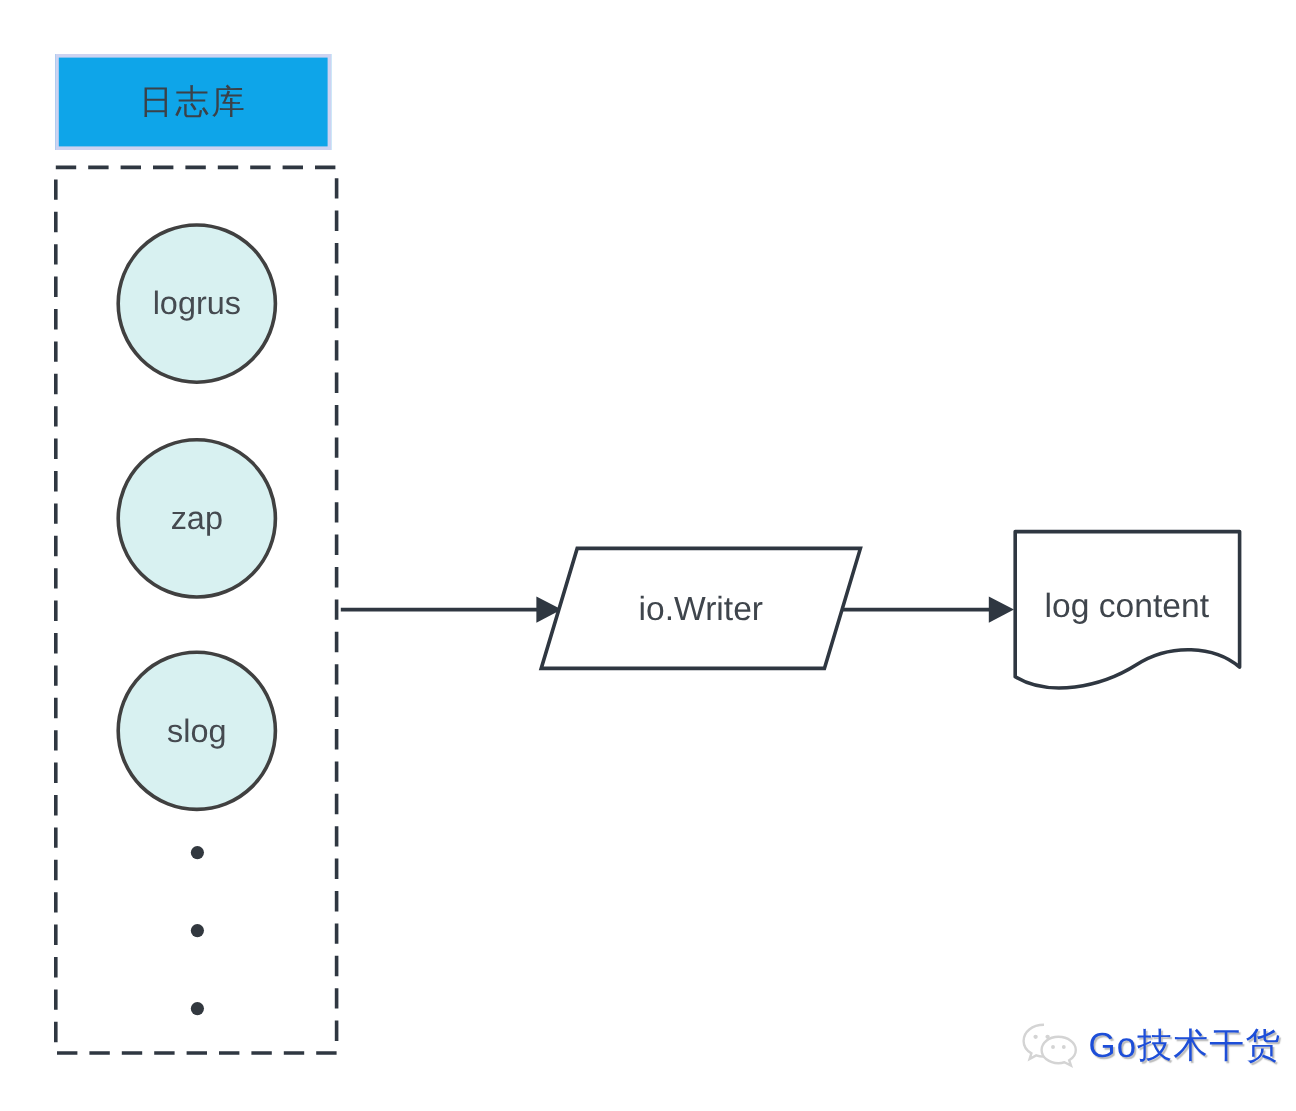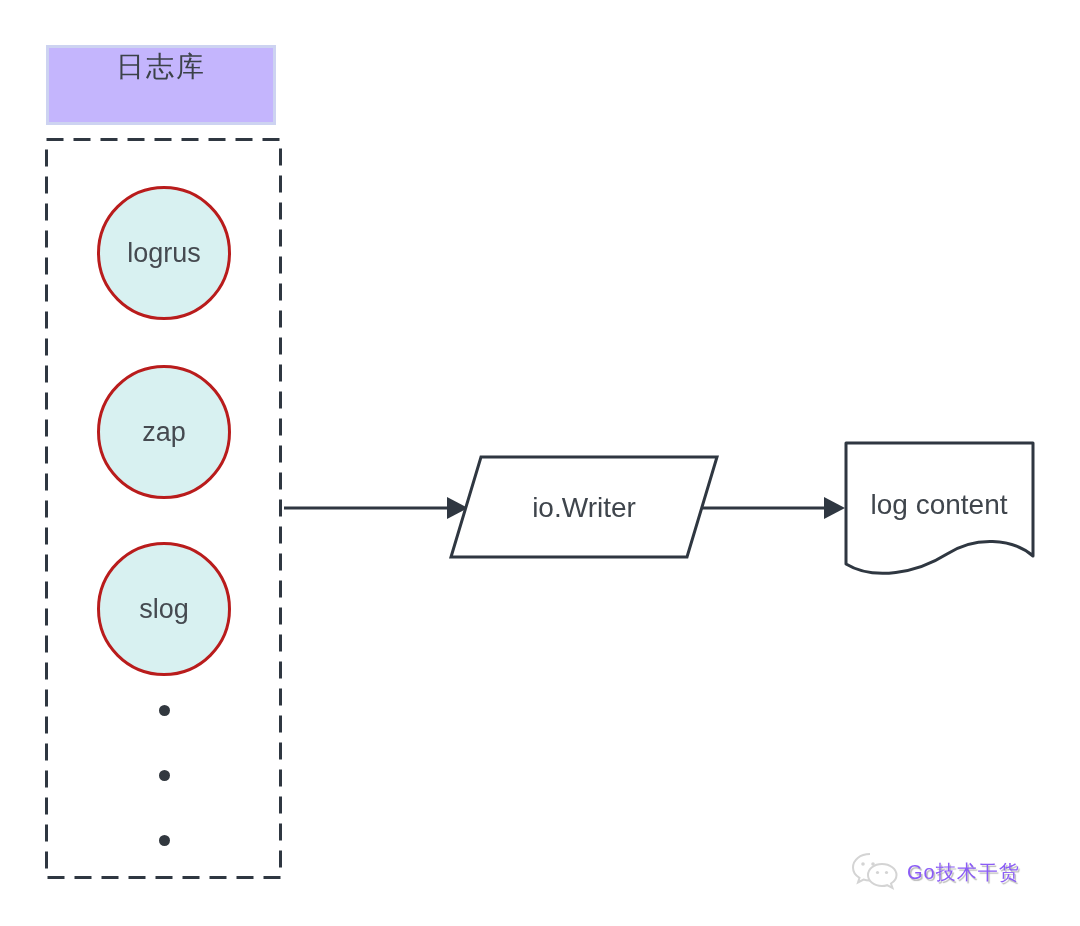--- a/index.html
+++ b/index.html
@@ -13,35 +13,35 @@
   }
   .svg-layer {
     position: absolute;
     left: 0; top: 0;
     width: 1080px; height: 926px;
   }
   .title-box {
     position: absolute;
     left: 46px; top: 45px;
     width: 230px; height: 80px;
-    background: #c4b5fd;
+    background: #0ea5e9;
     border: 3px solid #cdd3f1;
     box-sizing: border-box;
-    display: flex; align-items: flex-start; justify-content: center;
+    display: flex; align-items: center; justify-content: center;
     font-size: 28px;
     color: #3b4148;
     letter-spacing: 2px;
   }
   .node-circle {
     position: absolute;
     left: 97px;
     width: 134px; height: 134px;
     border-radius: 50%;
     background: #d8f1f1;
-    border: 3px solid #b91c1c;
+    border: 3px solid #404040;
     box-sizing: border-box;
     display: flex; align-items: center; justify-content: center;
     font-size: 27px;
     color: #454a50;
   }
   .node-logrus { top: 186px; }
   .node-zap    { top: 365px; }
   .node-slog   { top: 542px; }
   .ellipsis-dot {
     position: absolute;
@@ -58,22 +58,22 @@
     font-size: 28px;
     fill: #3f454c;
   }
   .watermark {
     position: absolute;
     left: 848px; top: 850px;
     display: flex; align-items: center;
     gap: 7px;
   }
   .watermark-label {
-    font-size: 20px;
-    color: #8b5cf6;
+    font-size: 29px;
+    color: #1d4ed8;
     letter-spacing: 1px;
     text-shadow: 1.5px 1.5px 1px #b9b9b9, -1px -1px 1px #ffffff;
     white-space: nowrap;
   }
 </style>
 </head>
 <body>
 
 <div class="canvas">
 

